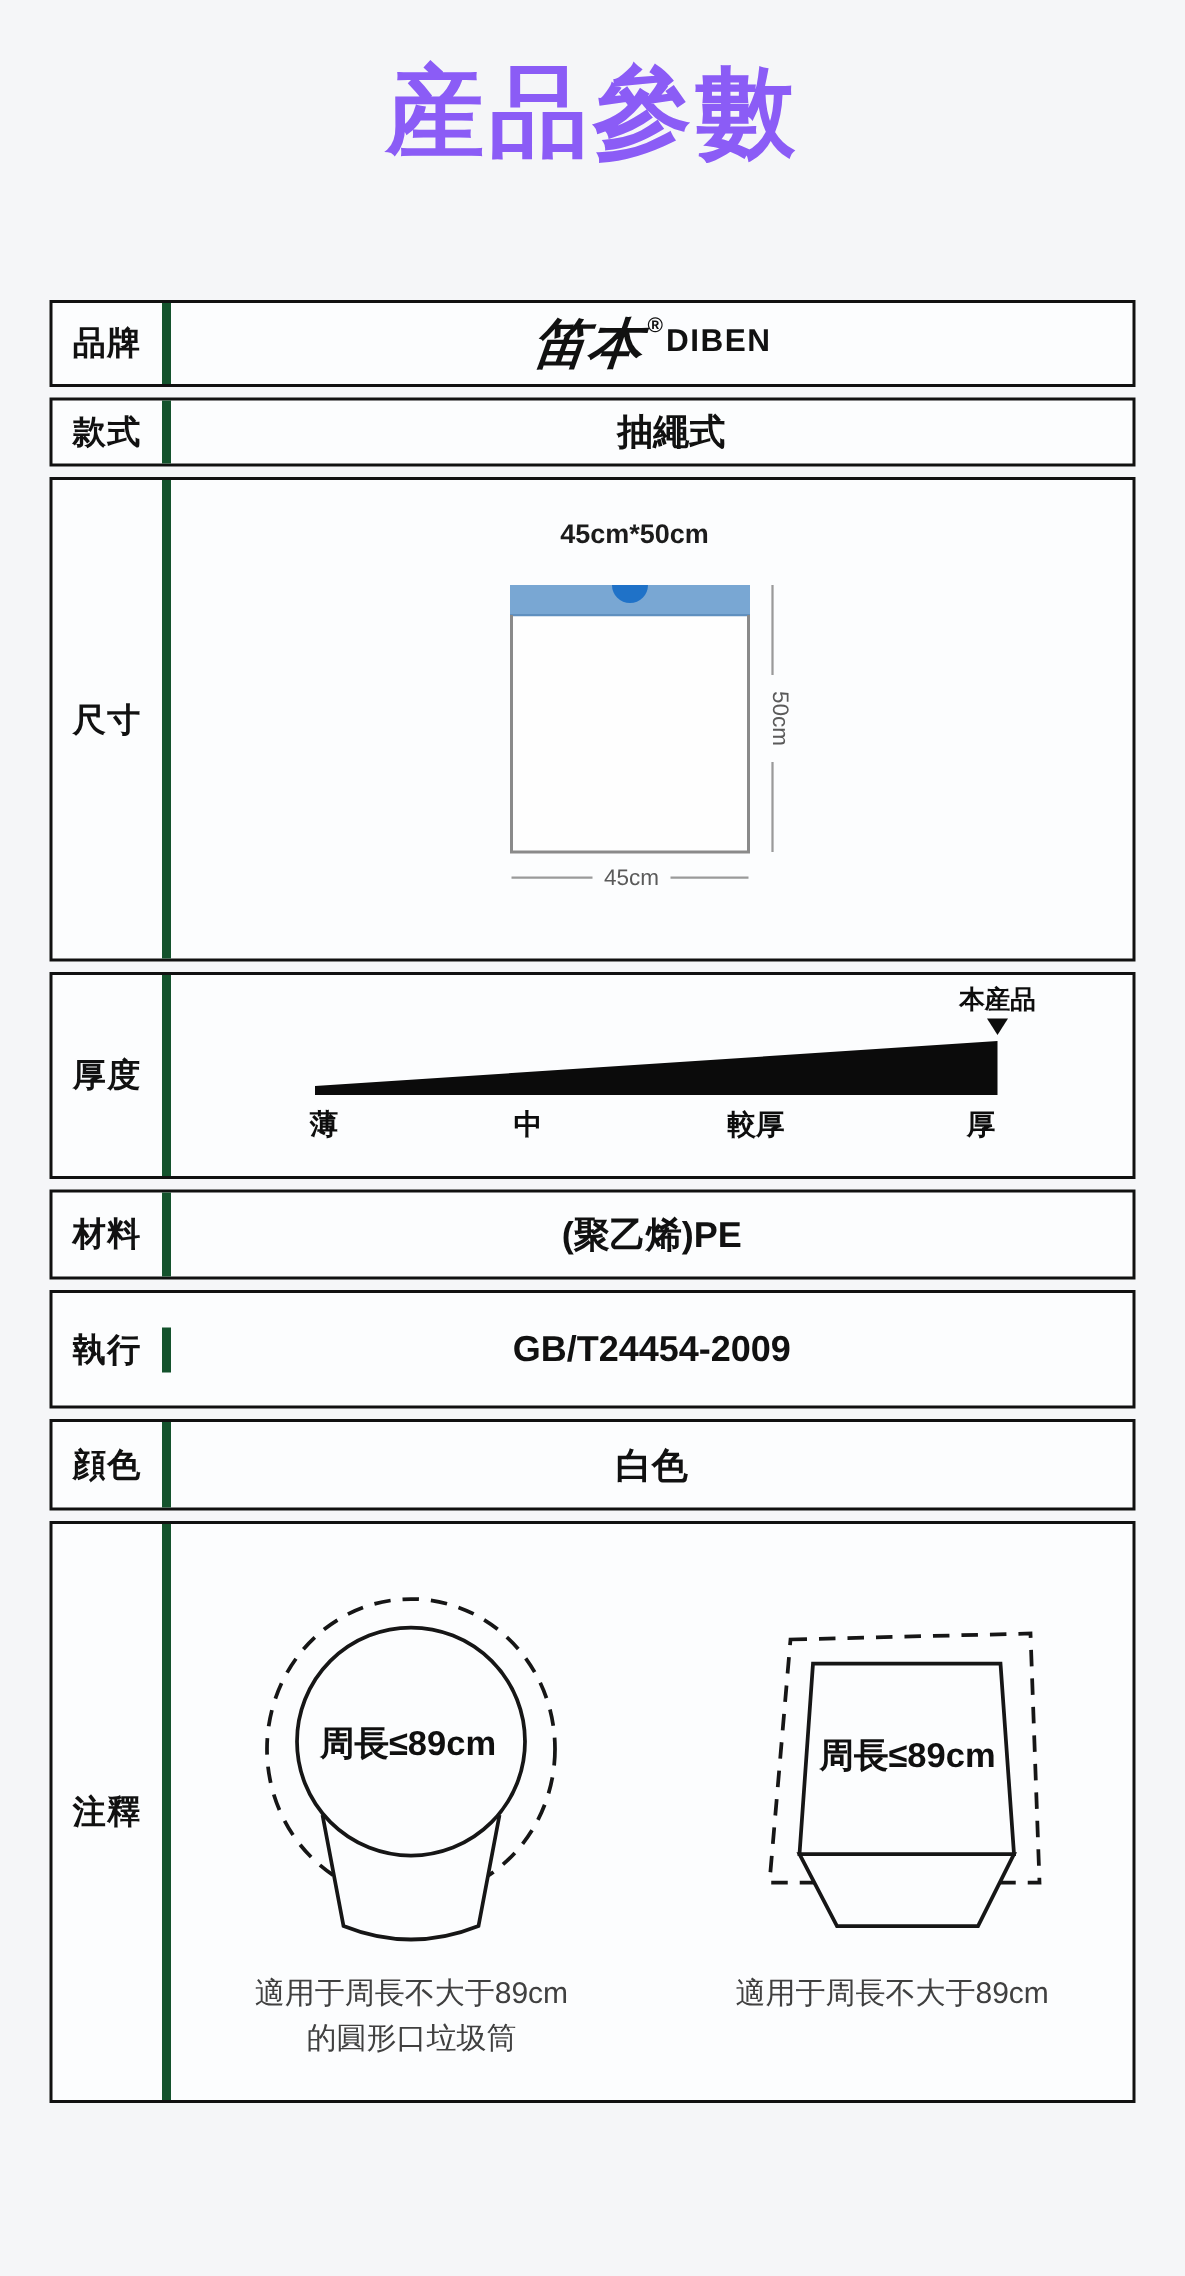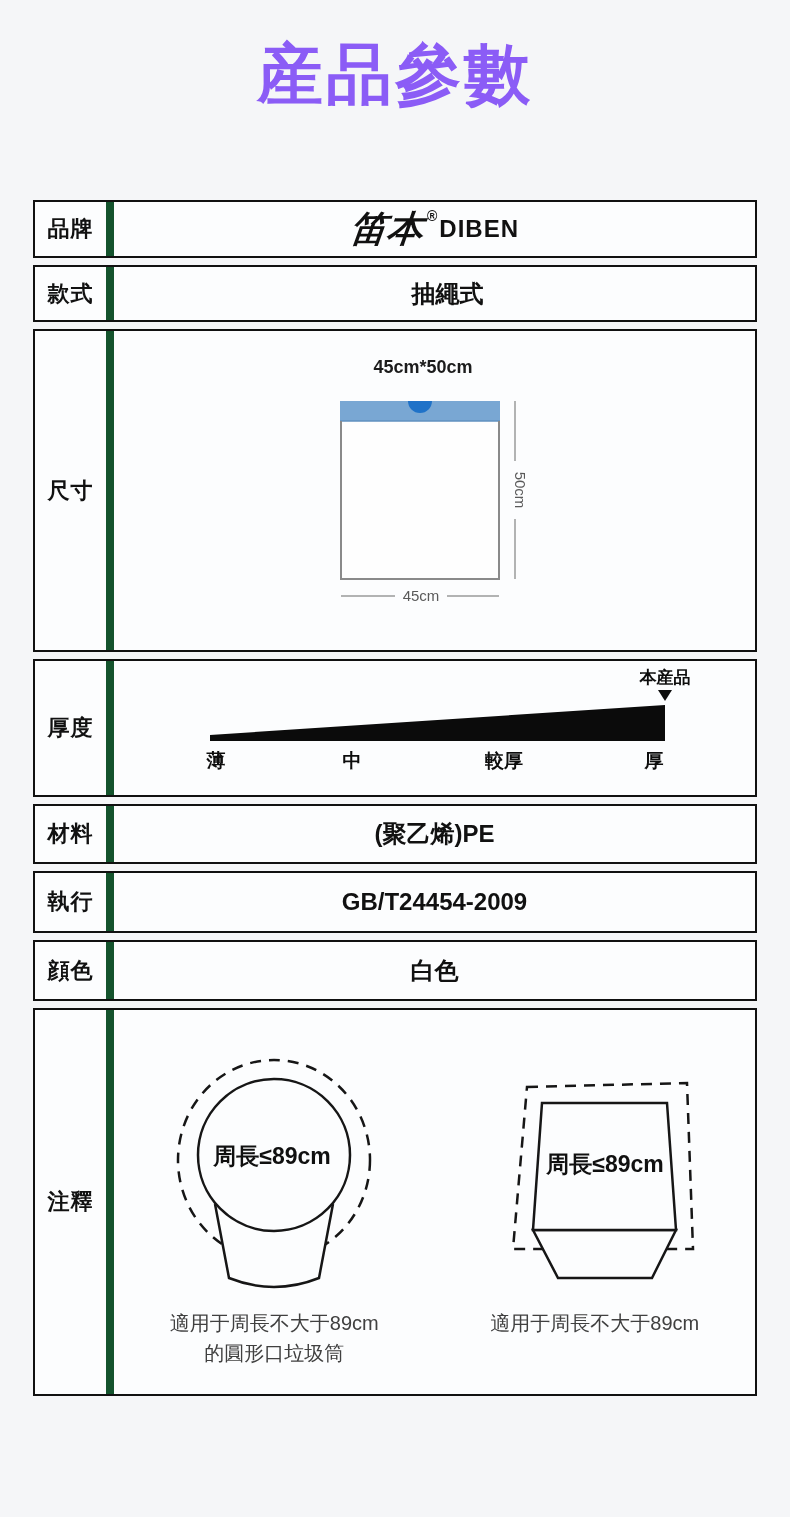--- a/index.html
+++ b/index.html
@@ -32,45 +32,45 @@
     background:#fcfdfe;
     display:flex;
     margin-bottom:7px;
     align-items:stretch;
   }
   .row:last-child{margin-bottom:0;}
   .label-cell{
     box-sizing:border-box;
     width:79px;
     flex:0 0 79px;
-    border-right:8px solid #14532d;
+    border-right:6px solid #14532d;
     display:flex;
     align-items:center;
     justify-content:center;
     font-size:22px;
     font-weight:600;
     letter-spacing:1px;
   }
   .value-cell{
     flex:1;
     display:flex;
     align-items:center;
     justify-content:center;
     font-size:24px;
     font-weight:600;
   }
-  .h58{height:58px;} .h57{height:57px;gap:26px;} .h323{height:323px;}
-  .h138{height:138px;} .h60{height:60px;} .h65{height:62px;}
+  .h58{height:58px;} .h57{height:46px;gap:26px;} .h323{height:323px;}
+  .h138{height:138px;} .h60{height:60px;} .h65{height:79px;align-items:center;}
   .h61{height:61px;} .h388{height:388px;}
 
   
   .brand-logo{display:flex;align-items:flex-start;justify-content:center;line-height:1;}
   .brand-cn{font-size:36px;font-weight:900;font-style:italic;letter-spacing:1px;transform:skewX(-6deg);}
   .brand-reg{font-size:14px;font-weight:700;margin:-2px 2px 0 3px;}
-  .brand-en{font-size:24px;font-weight:800;letter-spacing:1px;margin-top:6px;}
+  .brand-en{font-size:21px;font-weight:800;letter-spacing:1px;margin-top:6px;}
 
   
   .diagram-cell{flex:1;display:flex;align-items:flex-start;justify-content:center;}
   svg text{font-family:"Liberation Sans","DejaVu Sans",sans-serif;}
 
   .notes-cell{
     flex:1;
     display:flex;
     justify-content:space-around;
     padding-top:42px;

